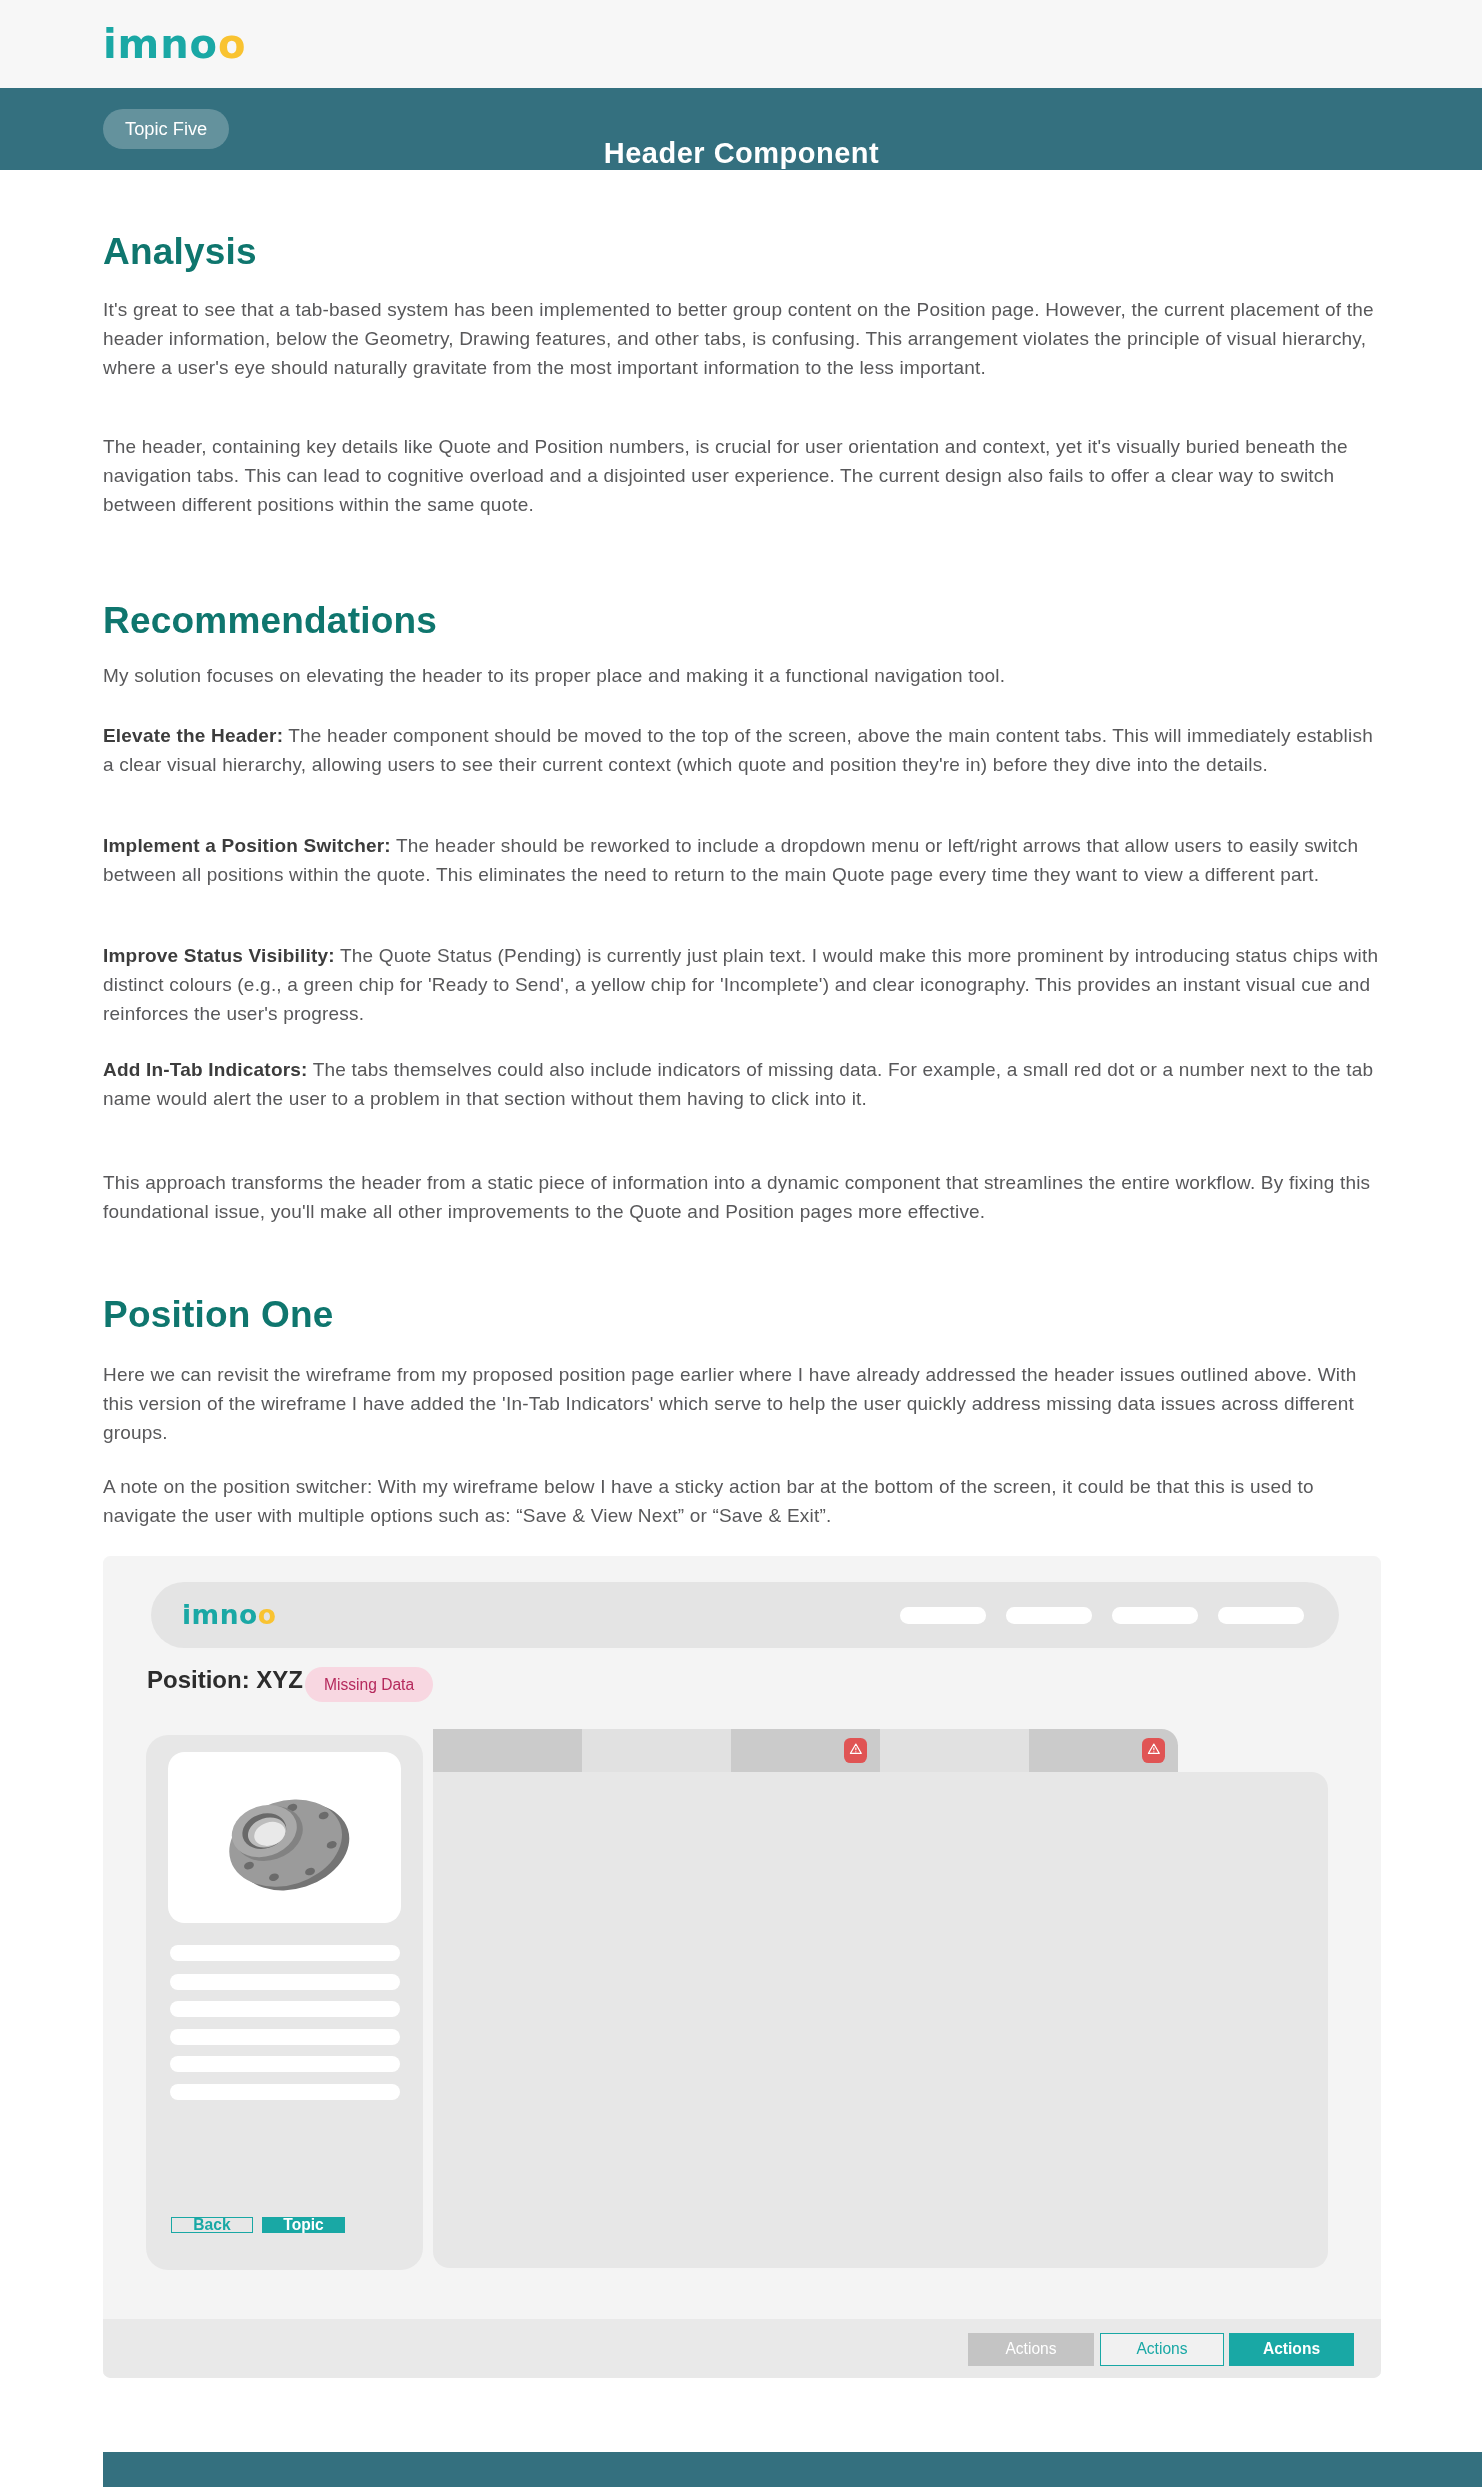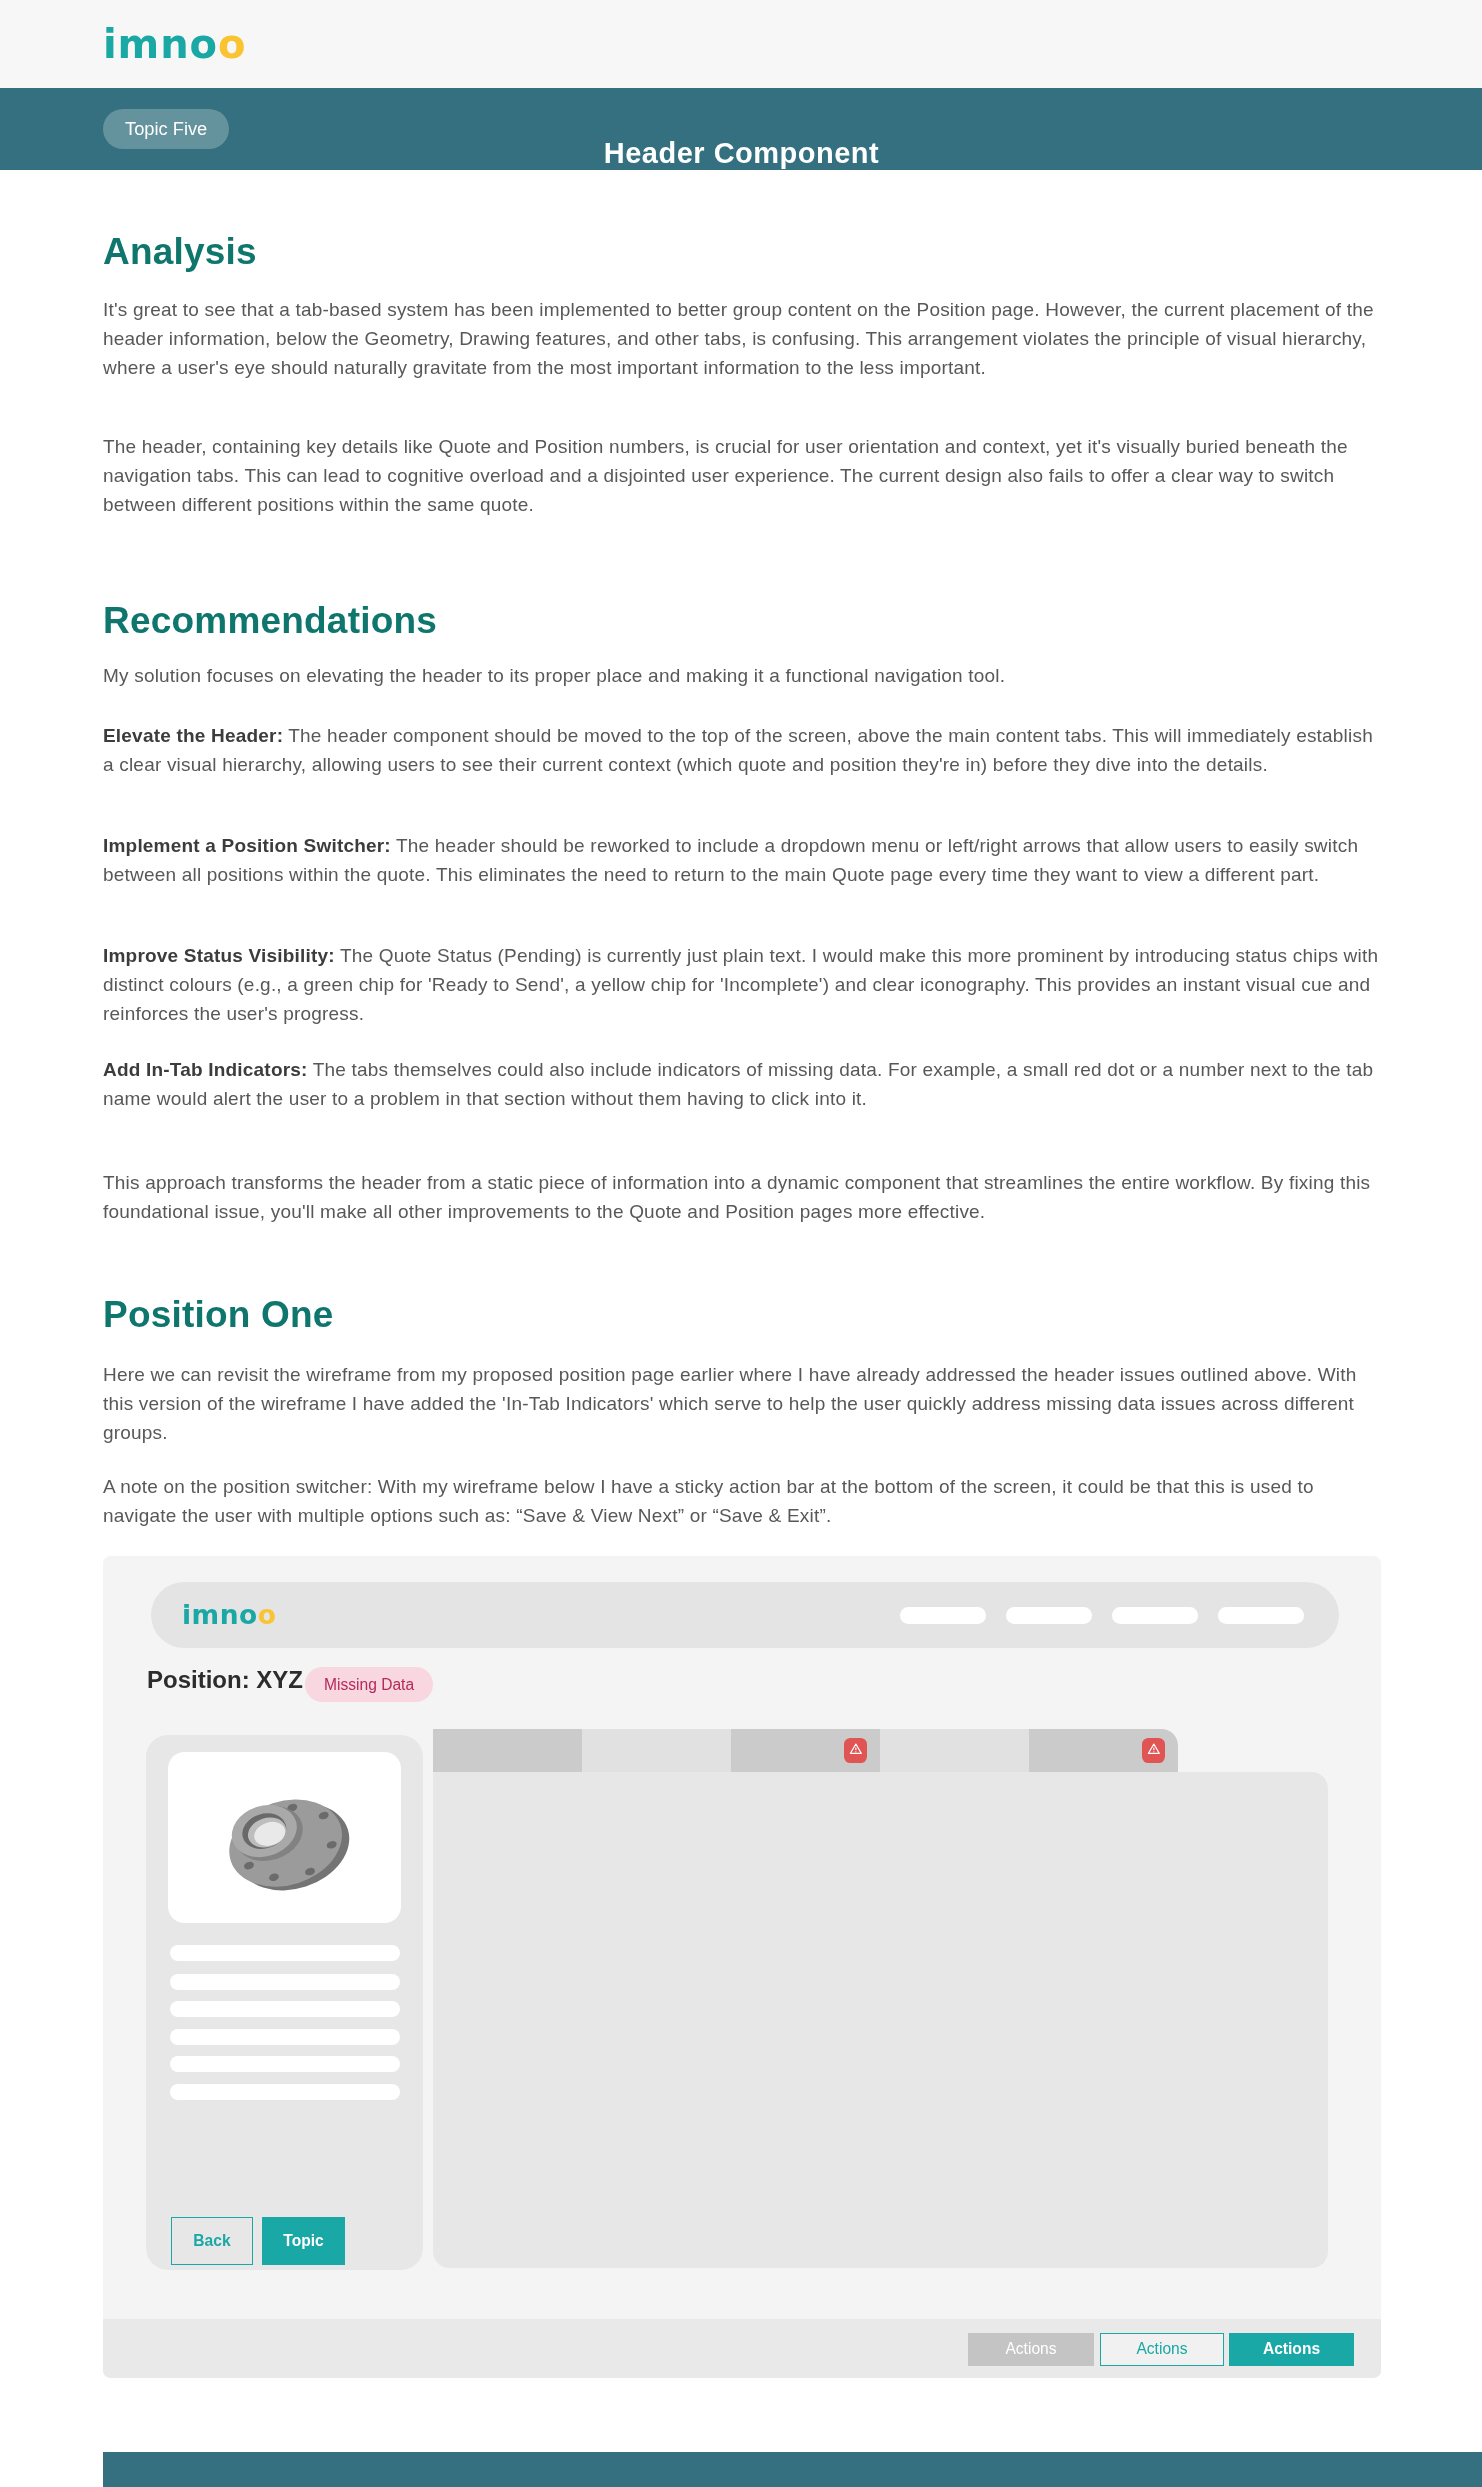--- a/index.html
+++ b/index.html
@@ -43,21 +43,21 @@
   .m-tab.last { border-top-right-radius:16.5px; }
   .m-badge { position:absolute; right:13px; top:9.2px; width:23px; height:25px; border-radius:6.4px;
              background:#e05454; display:flex; align-items:center; justify-content:center; }
   .m-panel { position:absolute; left:330px; top:216px; width:895px; height:496px;
              background:#e7e7e7; border-radius:0 16.5px 16.5px 16.5px; }
   .m-side { position:absolute; left:43px; top:179px; width:277px; height:535px;
             background:#e7e7e7; border-radius:22px; }
   .m-imgcard { position:absolute; left:22px; top:17.4px; width:233px; height:171px;
                background:#ffffff; border-radius:16.5px; display:flex; align-items:center; justify-content:center; }
   .m-skel { position:absolute; left:24px; width:230px; height:15.6px; border-radius:8.2px; background:#ffffff; }
-  .m-btn { position:absolute; top:482px; height:48px; font-size:15.6px; font-weight:bold;
+  .m-btn { position:absolute; top:482px; height:16px; font-size:15.6px; font-weight:bold;
            display:flex; align-items:center; justify-content:center; cursor:pointer; }
   .m-back { left:25px; width:82px; border:1.8px solid #19a8a5; color:#19a8a5; background:transparent; }
   .m-next { left:116px; width:83px; background:#19a8a5; color:#ffffff; }
   .m-actionbar { position:absolute; left:0; top:763px; width:1456px; height:60px; background:#e9e9e9; }
   .m-action { position:absolute; top:13.7px; height:33px; font-size:15.6px;
               display:flex; align-items:center; justify-content:center; cursor:pointer; }
   .m-action.gray { left:865px; width:126px; background:#c4c4c4; color:#ffffff; }
   .m-action.outline { left:997px; width:124px; background:#f1f1f1; border:1.8px solid #19a8a5; color:#19a8a5; }
   .m-action.primary { left:1126px; width:125px; background:#19a8a5; color:#ffffff; font-weight:bold; }
   

